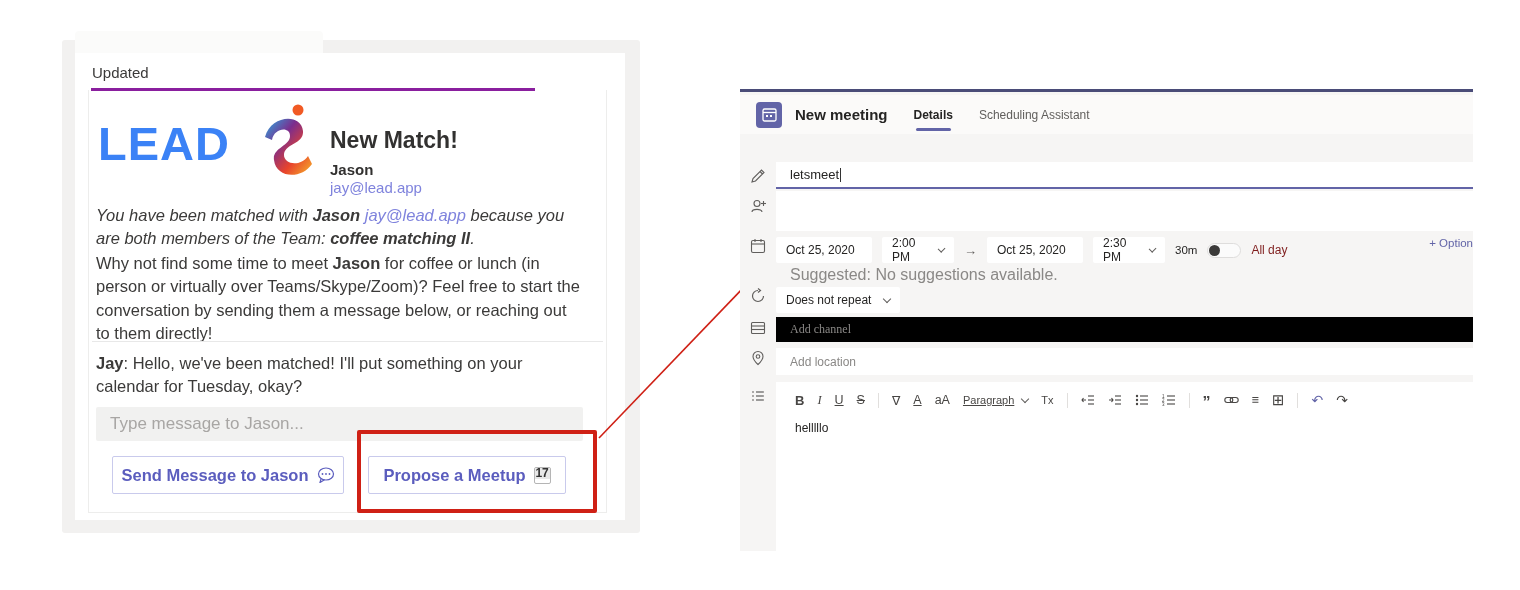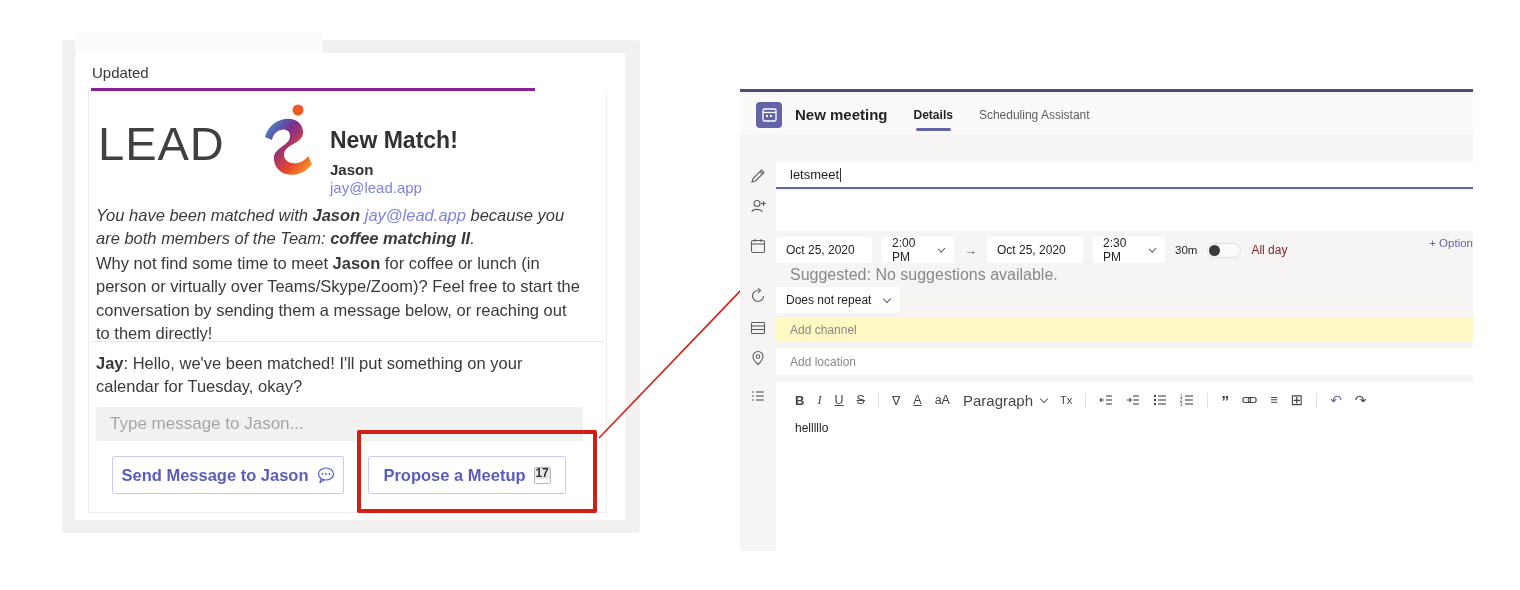--- a/index.html
+++ b/index.html
@@ -8,21 +8,21 @@
   .abs { position:absolute; }
 
   
   .lp-backdrop { left:62px; top:40px; width:578px; height:493px; background:#f2f1f0; border-radius:3px; }
   .lp-tab { left:75px; top:31px; width:248px; height:24px; background:#fbfbfa; border-radius:4px 4px 0 0; }
   .lp-content { left:75px; top:53px; width:550px; height:467px; background:#ffffff; }
   .updated { left:92px; top:64px; font-size:15px; color:#3b3a39; }
   .purple-line { left:91px; top:88px; width:444px; height:3px; background:#8a1f9e; }
   .card-border { left:88px; top:90px; width:519px; height:423px; border:1px solid #ededec; border-top:none; }
 
-  .lead-text { left:98px; top:116px; font-size:47px; font-weight:400; letter-spacing:1px; color:#404040; }
+  .lead-text { left:98px; top:116px; font-size:47px; font-weight:700; letter-spacing:1px; color:#3b82f6; }
   .lead-mark { left:253px; top:103px; }
   .new-match { left:330px; top:127px; font-size:23px; font-weight:600; color:#323130; }
   .match-name { left:330px; top:161px; font-size:15px; font-weight:700; color:#323130; }
   .match-email { left:330px; top:179px; font-size:15px; color:#7f83dd; }
 
   .para { font-size:16.5px; color:#3b3a39; line-height:1.42; }
   .p1 { left:96px; top:204px; width:478px; font-style:italic; }
   .p2 { left:96px; top:252px; width:486px; }
   .p3 { left:96px; top:352px; width:470px; }
   .b  { font-weight:700; }
@@ -91,36 +91,36 @@
   .toggle { width:34px; height:15px; background:#fbfbfb; border:1px solid #dedddc; border-radius:8px;
             position:relative; cursor:pointer; }
   .toggle .knob { position:absolute; left:1px; top:1px; width:11px; height:11px; border-radius:50%;
                   background:#3b3a39; }
   .allday { font-size:12px; color:#7f1d1d; }
 
   .t-suggested { position:absolute; left:50px; top:174px; font-size:16px; color:#8a8886; }
   .t-row-repeat { position:absolute; left:36px; top:193px; height:30px; display:flex; align-items:center; }
   .wbox.repeat { width:124px; justify-content:space-between; font-size:12px; }
 
-  .t-row-channel { position:absolute; left:36px; right:0; top:225px; height:25px; background:#fef9c3;
-                   display:flex; align-items:center; padding-left:14px; }
+  .t-row-channel { position:absolute; left:36px; right:0; top:225px; height:25px; background:#000000;
+                   display:flex; align-items:center; padding-left:14px;font-family:Liberation Serif, serif; }
   .t-row-location { position:absolute; left:36px; right:0; top:256px; height:27px; background:#fff;
                     display:flex; align-items:center; padding-left:14px; }
   .placeholder { font-size:12px; color:#8a8886; }
 
   .t-row-notes { position:absolute; left:36px; right:0; top:290px; bottom:0; background:#fff; }
   .toolbar { display:flex; align-items:center; gap:13px; padding:9px 0 4px 19px; color:#484644; }
   .tb { font-size:12.5px; cursor:pointer; display:flex; align-items:center; }
   .tb-b { font-weight:800; font-size:13px; }
   .tb-i { font-style:italic; font-family:"Liberation Serif",serif; }
   .tb-u { text-decoration:underline; }
   .tb-s { text-decoration:line-through; }
   .tb-a { text-decoration:underline; }
   .tb-div { width:1px; height:15px; background:#e1dfdd; }
-  .tb-para { font-size:15px; }
+  .tb-para { font-size:11px;text-decoration:underline; }
   .tb-tx { font-size:11px; }
   .tb-quote { font-size:16px; font-weight:700; line-height:6px; margin-top:6px; }
   .tb-undo { color:#6264a7; font-size:14px; }
   .tb-redo { font-size:14px; }
   .notes-text { padding:8px 0 0 19px; font-size:12px; color:#252423; }
 
   svg.ic { display:block; }
 </style>
 </head>
 <body>

